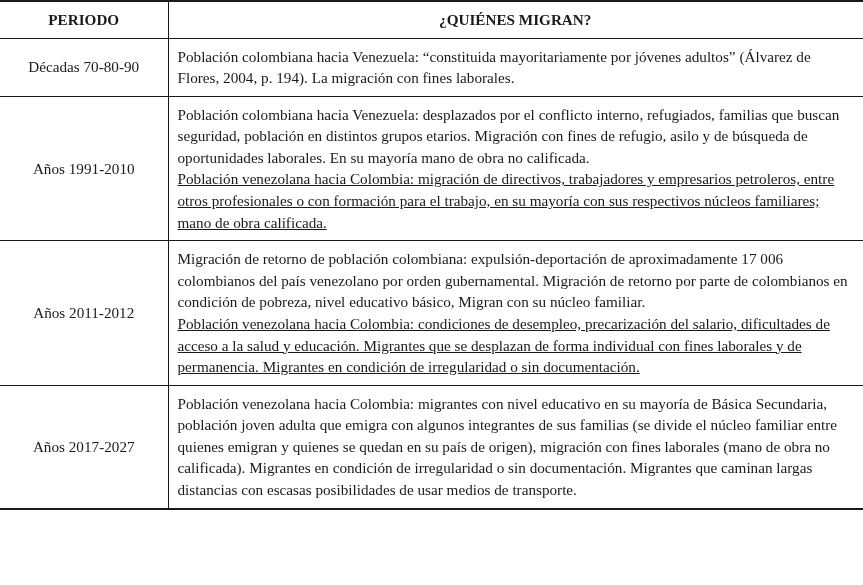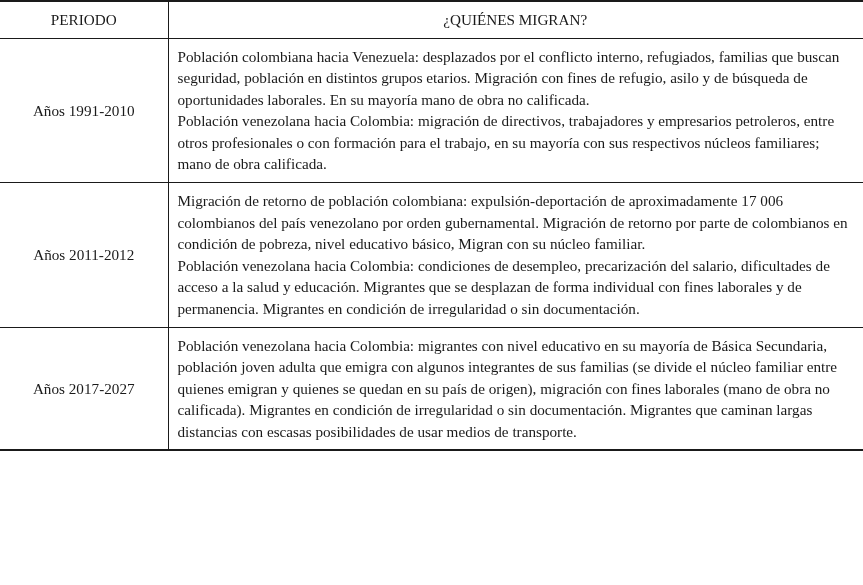--- a/index.html
+++ b/index.html
@@ -66,57 +66,64 @@
     white-space: nowrap;
   }
 
   .cell-desc {
     text-align: left;
     vertical-align: middle;
     padding: 7px 10px 7px 9px;
   }
 
   .header-row th {
-    font-weight: normal;
+    font-weight: bold;
     padding-top: 7px;
     padding-bottom: 7px;
     text-align: center;
   }
 
   .header-row th.cell-desc {
     text-align: center;
     margin-top: 16px;
   }
 
   .para {
     margin: 0;
     text-align: left;
   }
 
   .para + .para {
     margin-top: 0;
+    text-decoration: underline;
   }
 </style>
 </head>
 <body>
 
 <div class="table-wrap">
   <table class="migration-table">
     <colgroup>
       <col class="col-period">
       <col class="col-desc">
     </colgroup>
     <thead>
       <tr class="header-row">
         <th class="cell-period">PERIODO</th>
         <th class="cell-desc">¿QUIÉNES MIGRAN?</th>
       </tr>
     </thead>
     <tbody>
 
+      <tr class="data-row">
+        <td class="cell-period">Décadas 70-80-90</td>
+        <td class="cell-desc">
+          <p class="para">Población colombiana hacia Venezuela: “constituida mayoritariamente por jóvenes adultos” (Álvarez de Flores, 2004, p. 194). La migración con fines laborales.</p>
+        </td>
+      </tr>
 
       <tr class="data-row">
         <td class="cell-period">Años 1991-2010</td>
         <td class="cell-desc">
           <p class="para">Población colombiana hacia Venezuela: desplazados por el conflicto interno, refugiados, familias que buscan seguridad, población en distintos grupos etarios. Migración con fines de refugio, asilo y de búsqueda de oportunidades laborales. En su mayoría mano de obra no calificada.</p>
           <p class="para">Población venezolana hacia Colombia: migración de directivos, trabajadores y empresarios petroleros, entre otros profesionales o con formación para el trabajo, en su mayoría con sus respectivos núcleos familiares; mano de obra calificada.</p>
         </td>
       </tr>
 
       <tr class="data-row">

